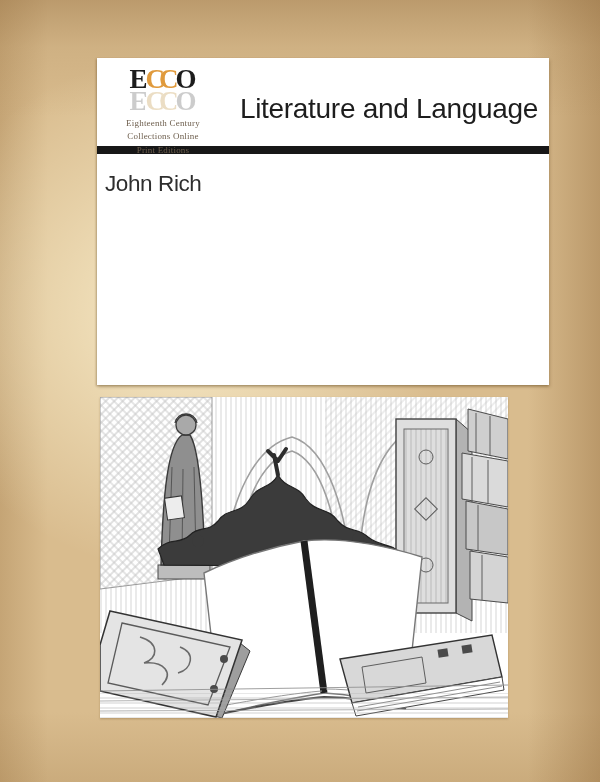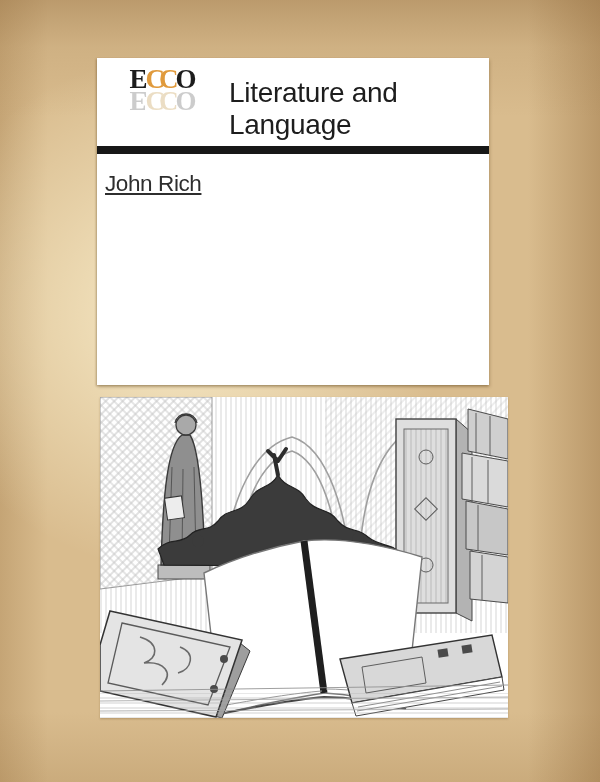--- a/index.html
+++ b/index.html
@@ -7,52 +7,57 @@
     position:relative;width:600px;height:782px;overflow:hidden;
     font-family:"Liberation Sans",sans-serif;
     background-color:#d9bc8e;
     background-image:
       linear-gradient(180deg, rgba(146,108,62,.42) 0%, rgba(146,108,62,.14) 6%, rgba(255,245,215,0) 15%),
       radial-gradient(ellipse 62% 46% at 30% 40%, rgba(255,246,214,.8), rgba(255,246,214,0) 72%),
       linear-gradient(90deg, rgba(150,110,60,.30) 0%, rgba(150,110,60,0) 8%, rgba(150,110,60,0) 88%, rgba(139,98,50,.40) 100%),
       linear-gradient(0deg, rgba(150,112,62,.22) 0%, rgba(150,112,62,0) 9%);
   }
   .panel{
-    position:absolute;left:97px;top:58px;width:392px;height:327px;background:#ffffff;
+    position:absolute;left:97px;top:58px;width:452px;height:327px;background:#ffffff;
     box-shadow:-1px 1px 2px rgba(92,64,24,.35), 1px 2px 3px rgba(92,64,24,.28);
   }
   .panel-header{display:flex;height:88px;}
   .logo{width:132px;padding-top:9px;text-align:center;}
   .logo-word{font-family:"Liberation Serif",serif;font-weight:bold;font-size:27px;line-height:.92;color:#1c1c1c;white-space:nowrap;}
   .logo-word .cc{color:#e09a3c;letter-spacing:-6px;margin:0 3px 0 -2px;}
   .logo-mirror{transform:scaleY(-1);opacity:.5;margin-top:-4px;}
   .logo-mirror .eo{color:#9a9a9a;}
   .logo-mirror .cc{color:#d9bd8a;}
   .logo-tagline{margin-top:4px;font-family:"Liberation Serif",serif;font-size:9px;line-height:1.5;color:#6e5f4e;letter-spacing:.2px;}
   .category{flex:1;display:flex;align-items:center;justify-content:center;font-size:28px;color:#1d1d1d;letter-spacing:-.3px;padding-top:14px;}
   .rule{height:4px;background:#171717;}
   .title-block{height:161px;padding:7px 6px 0 8px;font-size:22.5px;line-height:25.5px;letter-spacing:-.75px;color:#2e2e2e;overflow:hidden;}
-  .author-block{padding:17px 6px 0 8px;font-size:22.5px;letter-spacing:-.4px;color:#2e2e2e;text-decoration:underline;}
+  .author-block{padding:17px 6px 0 8px;font-size:22.5px;letter-spacing:-.4px;color:#2e2e2e;}
   .illustration{
     position:absolute;left:100px;top:397px;width:408px;height:321px;background:#fff;
     box-shadow:0 1px 2px rgba(92,64,24,.3);
   }
   .illustration svg{display:block;width:100%;height:100%;}
 </style>
 </head>
 <body>
 
 <div class="cover">
 
   <div class="panel">
 
     <div class="panel-header">
       <div class="logo">
         <div class="logo-word"><span class="eo">E</span><span class="cc">CC</span><span class="eo">O</span></div>
         <div class="logo-word logo-mirror"><span class="eo">E</span><span class="cc">CC</span><span class="eo">O</span></div>
+        <div class="logo-tagline">
+          <div>Eighteenth Century</div>
+          <div>Collections Online</div>
+          <div>Print Editions</div>
+        </div>
       </div>
       <div class="category">Literature and Language</div>
     </div>
 
     <div class="rule"></div>
 
 
     <div class="rule"></div>
 
     <div class="author-block">John Rich</div>

